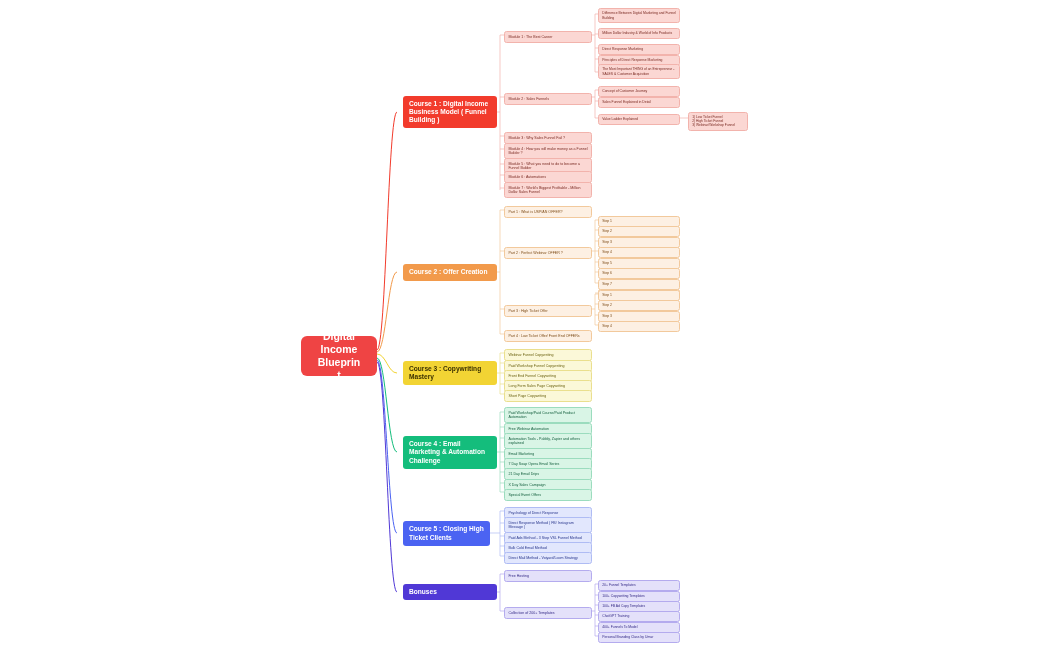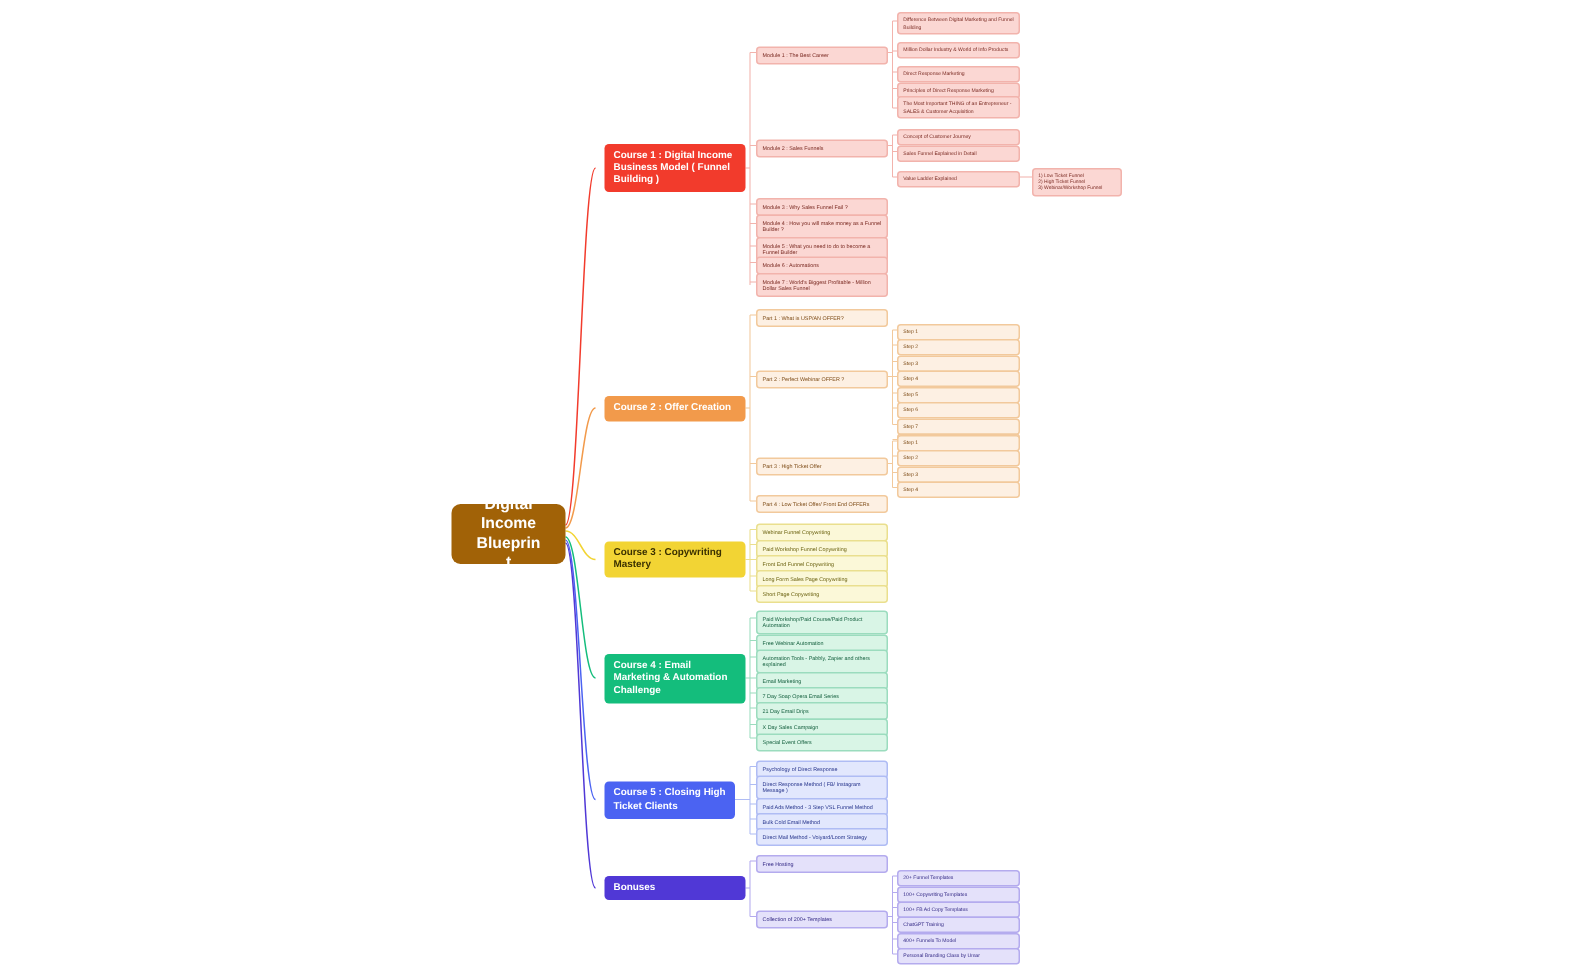--- a/index.html
+++ b/index.html
@@ -18,21 +18,21 @@
     width:100%;
     border-radius:4px;
     line-height:1.22;
     white-space:normal;
     word-break:break-word;
   }
 
   
   .root { left:301px; top:336px; width:76px; height:40px; }
   .root .node-inner {
-    background:#a16207; color:#ffffff;
+    background:#ef4444; color:#ffffff;
     font-size:10.5px; font-weight:bold; text-align:center;
     padding:6px 16px; border-radius:6px;
     display:flex; align-items:center; justify-content:center; height:100%;
   }
 
   
   .l1 .node-inner {
     color:#ffffff; font-size:6.6px; font-weight:bold;
     padding:4px 6px; border-radius:3px;
     min-height:100%; display:flex; align-items:center;

